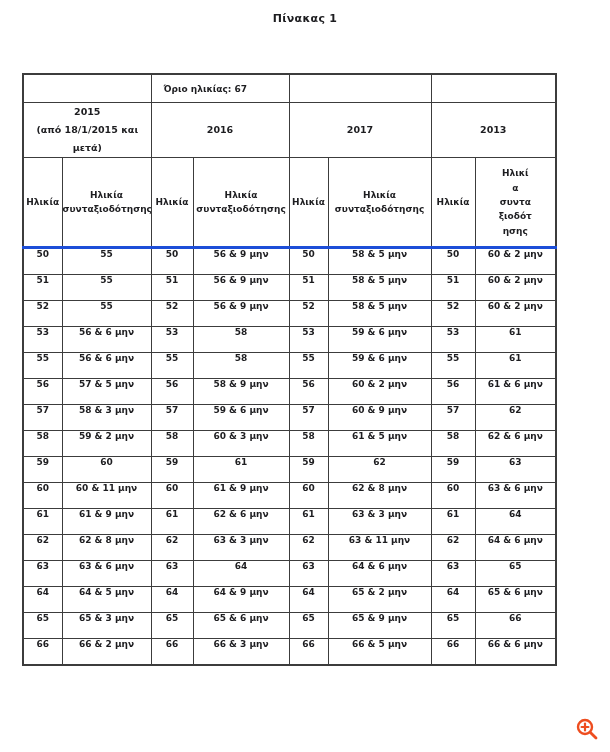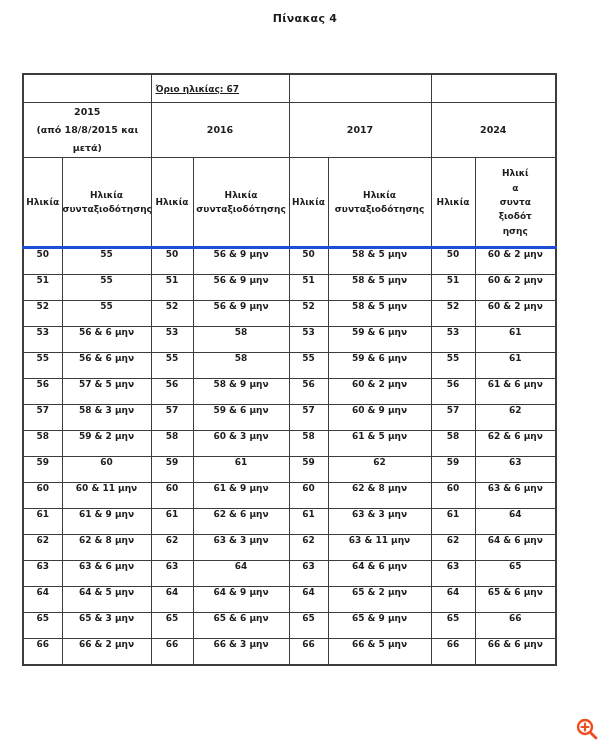--- a/index.html
+++ b/index.html
@@ -32,23 +32,22 @@
     font-weight:bold;
     text-align:center;
     padding:0;
     overflow:hidden;
     color:#1d1d20;
   }
   tr.top-row th{
     height:27px;
     text-align:left;
     vertical-align:middle;
-    padding-left:4px;
+    padding-left:12px;
     font-size:9px;
-    text-decoration:underline;
   }
   tr.year-row th{
     height:46px;
     vertical-align:middle;
     white-space:pre-line;
     line-height:1.9;
     font-size:9.5px;
   }
   tr.colhead-row th{
     height:88px;
@@ -66,21 +65,21 @@
   .zoom-btn{
     position:absolute;
     right:11px;bottom:11px;
     width:24px;height:24px;
     cursor:pointer;
   }
 </style>
 </head>
 <body>
 
-<div class="page-title">Πίνακας 4</div>
+<div class="page-title">Πίνακας 1</div>
 
 <table class="pension">
   <colgroup>
     <col style="width:39px">
       <col style="width:89px">
     <col style="width:42px">
       <col style="width:96px">
     <col style="width:39px">
       <col style="width:103px">
     <col style="width:44px">
@@ -88,24 +87,24 @@
   </colgroup>
   <thead>
     <tr class="top-row">
       <th colspan="2"></th>
       <th colspan="2">Όριο ηλικίας:  67</th>
       <th colspan="2"></th>
       <th colspan="2"></th>
     </tr>
     <tr class="year-row">
       <th colspan="2">2015
-(από 18/8/2015 και μετά)</th>
+(από 18/1/2015 και μετά)</th>
       <th colspan="2">2016</th>
       <th colspan="2">2017</th>
-      <th colspan="2">2024</th>
+      <th colspan="2">2013</th>
     </tr>
     <tr class="colhead-row">
       <th>Ηλικία</th>
       <th>Ηλικία
 συνταξιοδότησης</th>
       <th>Ηλικία</th>
       <th>Ηλικία
 συνταξιοδότησης</th>
       <th>Ηλικία</th>
       <th>Ηλικία

